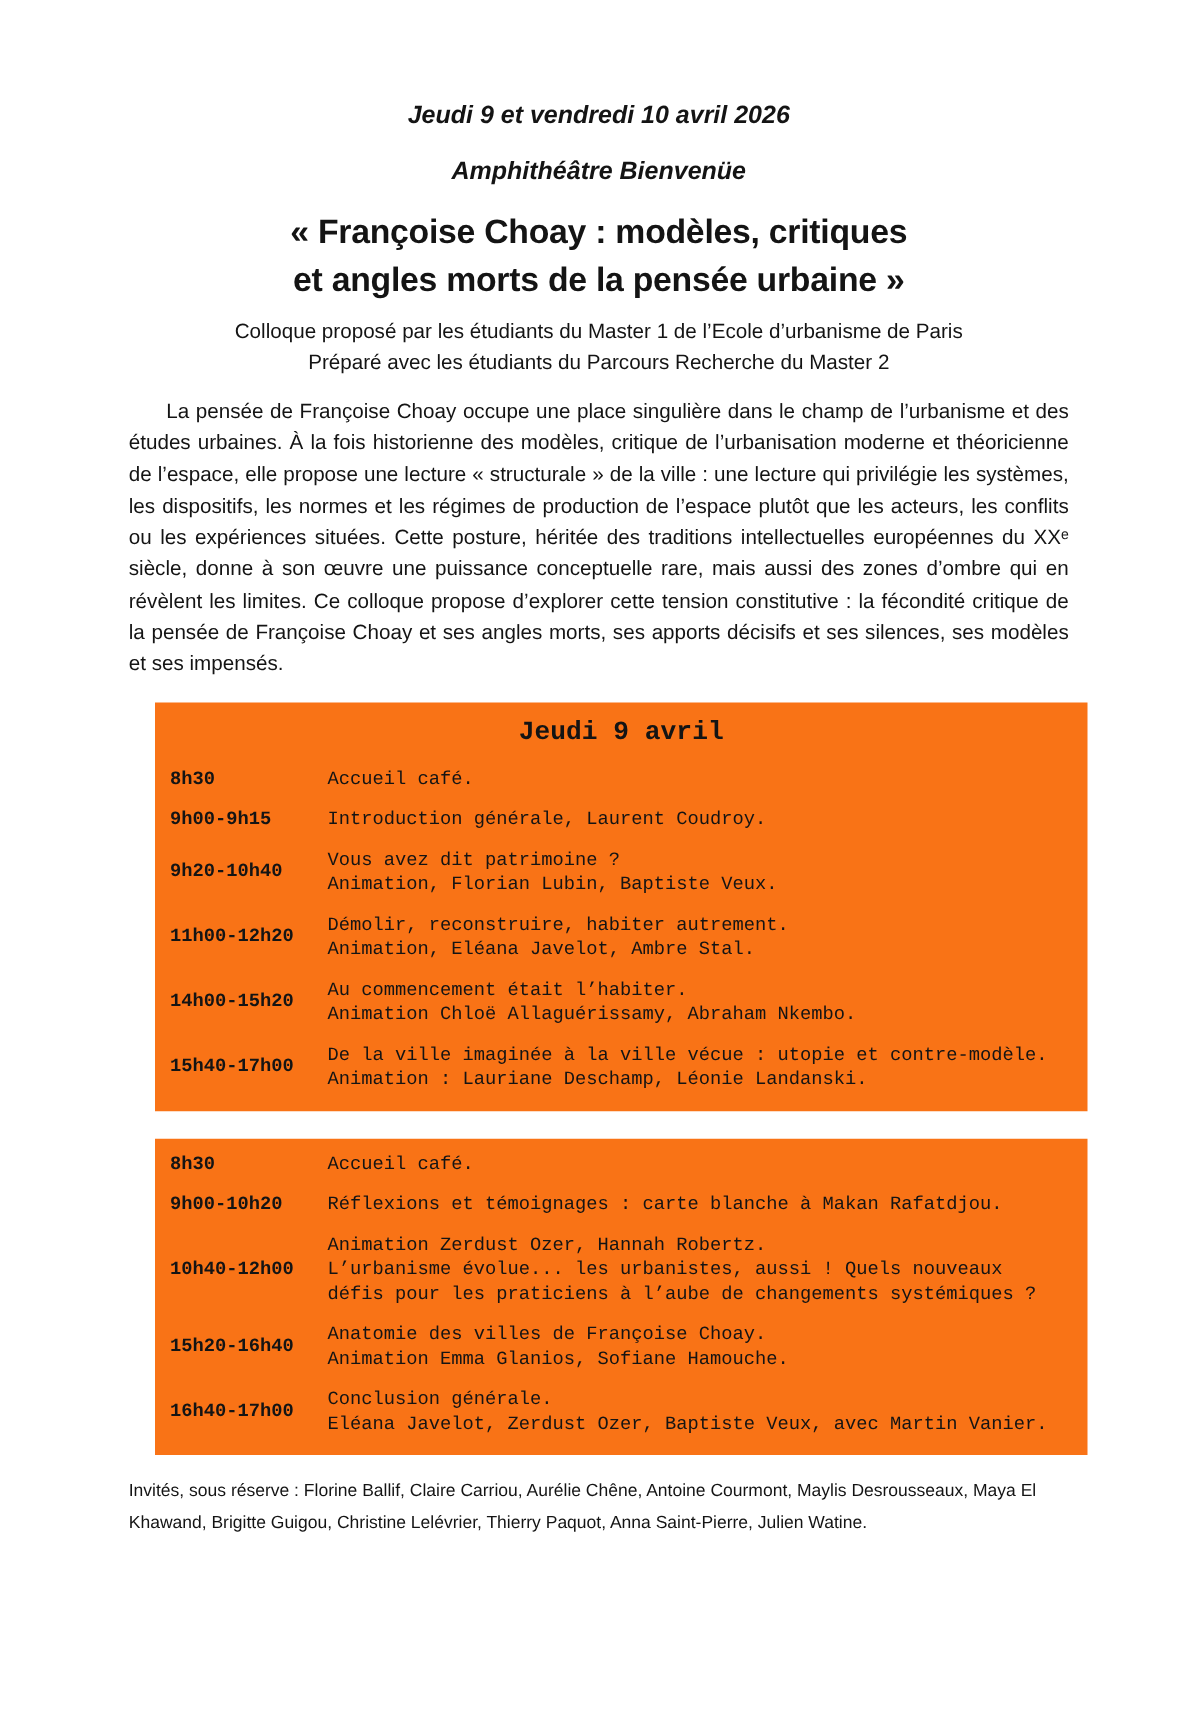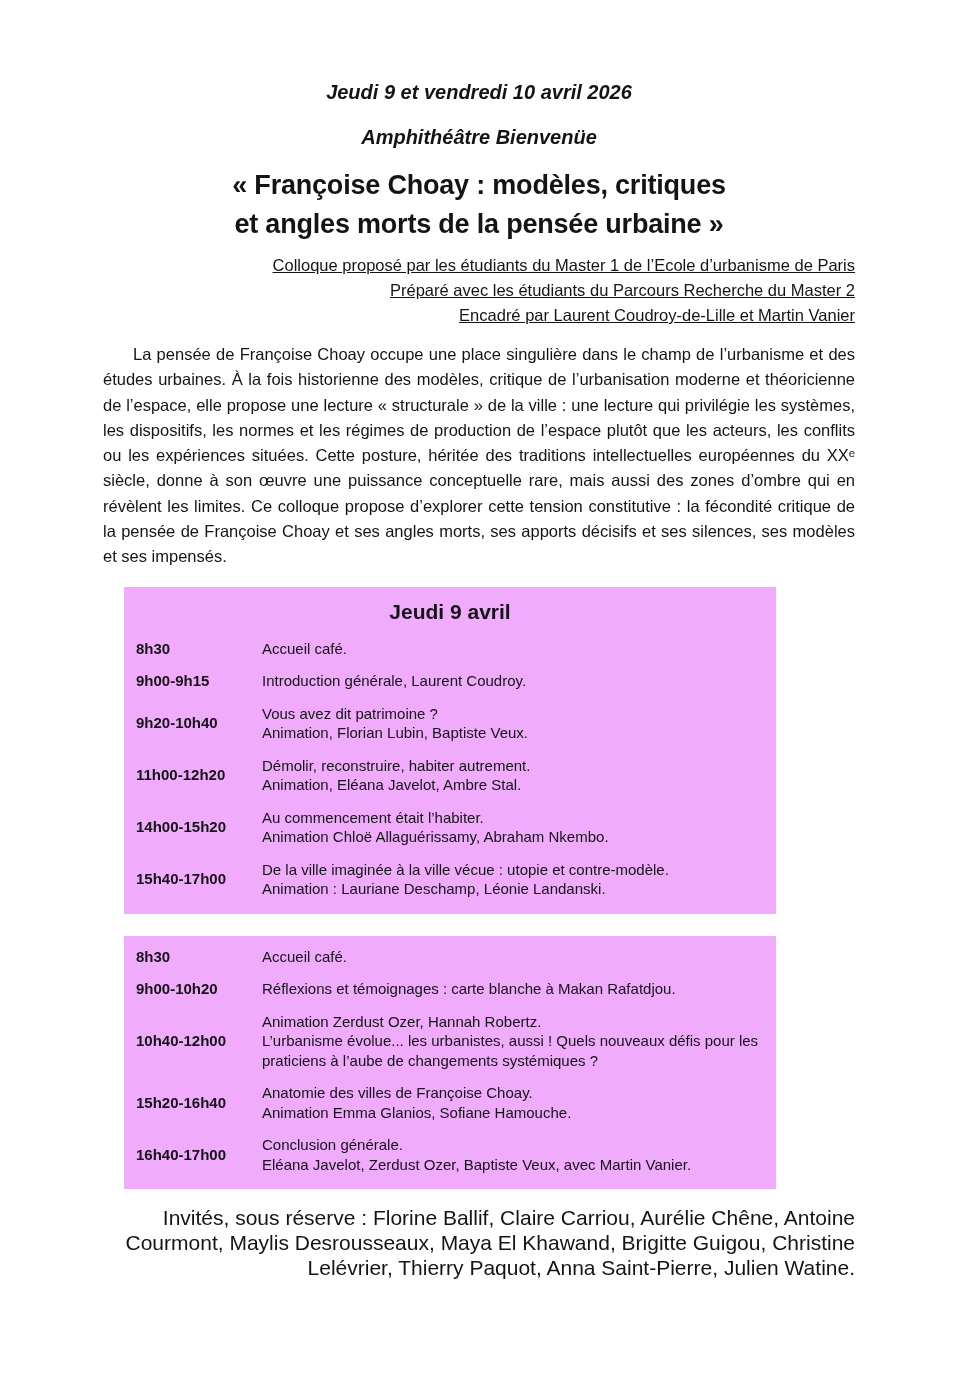--- a/index.html
+++ b/index.html
@@ -32,40 +32,40 @@
   }
   .title {
     text-align: center;
     font-weight: bold;
     font-size: 27px;
     line-height: 39px;
     margin-top: 17px;
     letter-spacing: -0.2px;
   }
   .subtitle {
-    text-align: right;
+    text-align: center;
     font-size: 16.5px;
     line-height: 25px;
     margin-top: 9px;
-    text-decoration: underline;
   }
   .intro {
     margin-top: 14px;
     font-size: 16.5px;
     line-height: 25.3px;
     text-align: justify;
     text-indent: 30px;
   }
   .day-card {
-    width: 652px;
+    width: 746px;
     margin-left: 21px;
     margin-top: 17px;
-    background: #f0abfc;
+    background: #f97316;
     box-sizing: border-box;
     padding: 11px 0 12px 0;
+    font-family: Liberation Mono, monospace;
   }
   .day-card + .day-card { margin-top: 22px; }
   .day-title {
     text-align: center;
     font-weight: bold;
     font-size: 21px;
     line-height: 28px;
     margin-bottom: 13px;
   }
   .row {
@@ -81,42 +81,41 @@
     line-height: 19.5px;
     align-self: center;
   }
   .desc {
     flex: 1;
     font-size: 15px;
     line-height: 19.5px;
   }
   .invitees {
     margin-top: 16px;
-    font-size: 21px;
+    font-size: 14px;
     line-height: 25px;
-    text-align: right;
+    text-align: left;
   }
 </style>
 </head>
 <body>
 
 <div class="page">
 
   <div class="dates">Jeudi 9 et vendredi 10 avril 2026</div>
   <div class="venue">Amphithéâtre Bienvenüe</div>
 
   <div class="title">
     <div>« Françoise Choay : modèles, critiques</div>
     <div>et angles morts de la pensée urbaine »</div>
   </div>
 
   <div class="subtitle">
     <div>Colloque proposé par les étudiants du Master 1 de l’Ecole d’urbanisme de Paris</div>
     <div>Préparé avec les étudiants du Parcours Recherche du Master 2</div>
-    <div>Encadré par Laurent Coudroy-de-Lille et Martin Vanier</div>
   </div>
 
   <div class="intro">La pensée de Françoise Choay occupe une place singulière dans le champ de l’urbanisme et des études urbaines. À la fois historienne des modèles, critique de l’urbanisation moderne et théoricienne de l’espace, elle propose une lecture « structurale » de la ville : une lecture qui privilégie les systèmes, les dispositifs, les normes et les régimes de production de l’espace plutôt que les acteurs, les conflits ou les expériences situées. Cette posture, héritée des traditions intellectuelles européennes du XXᵉ siècle, donne à son œuvre une puissance conceptuelle rare, mais aussi des zones d’ombre qui en révèlent les limites. Ce colloque propose d’explorer cette tension constitutive : la fécondité critique de la pensée de Françoise Choay et ses angles morts, ses apports décisifs et ses silences, ses modèles et ses impensés.</div>
 
   <div>
   <section class="day-card">
     <div class="day-title">Jeudi 9 avril</div>
     <div>
           <div class="row">
             <div class="time">8h30</div>

